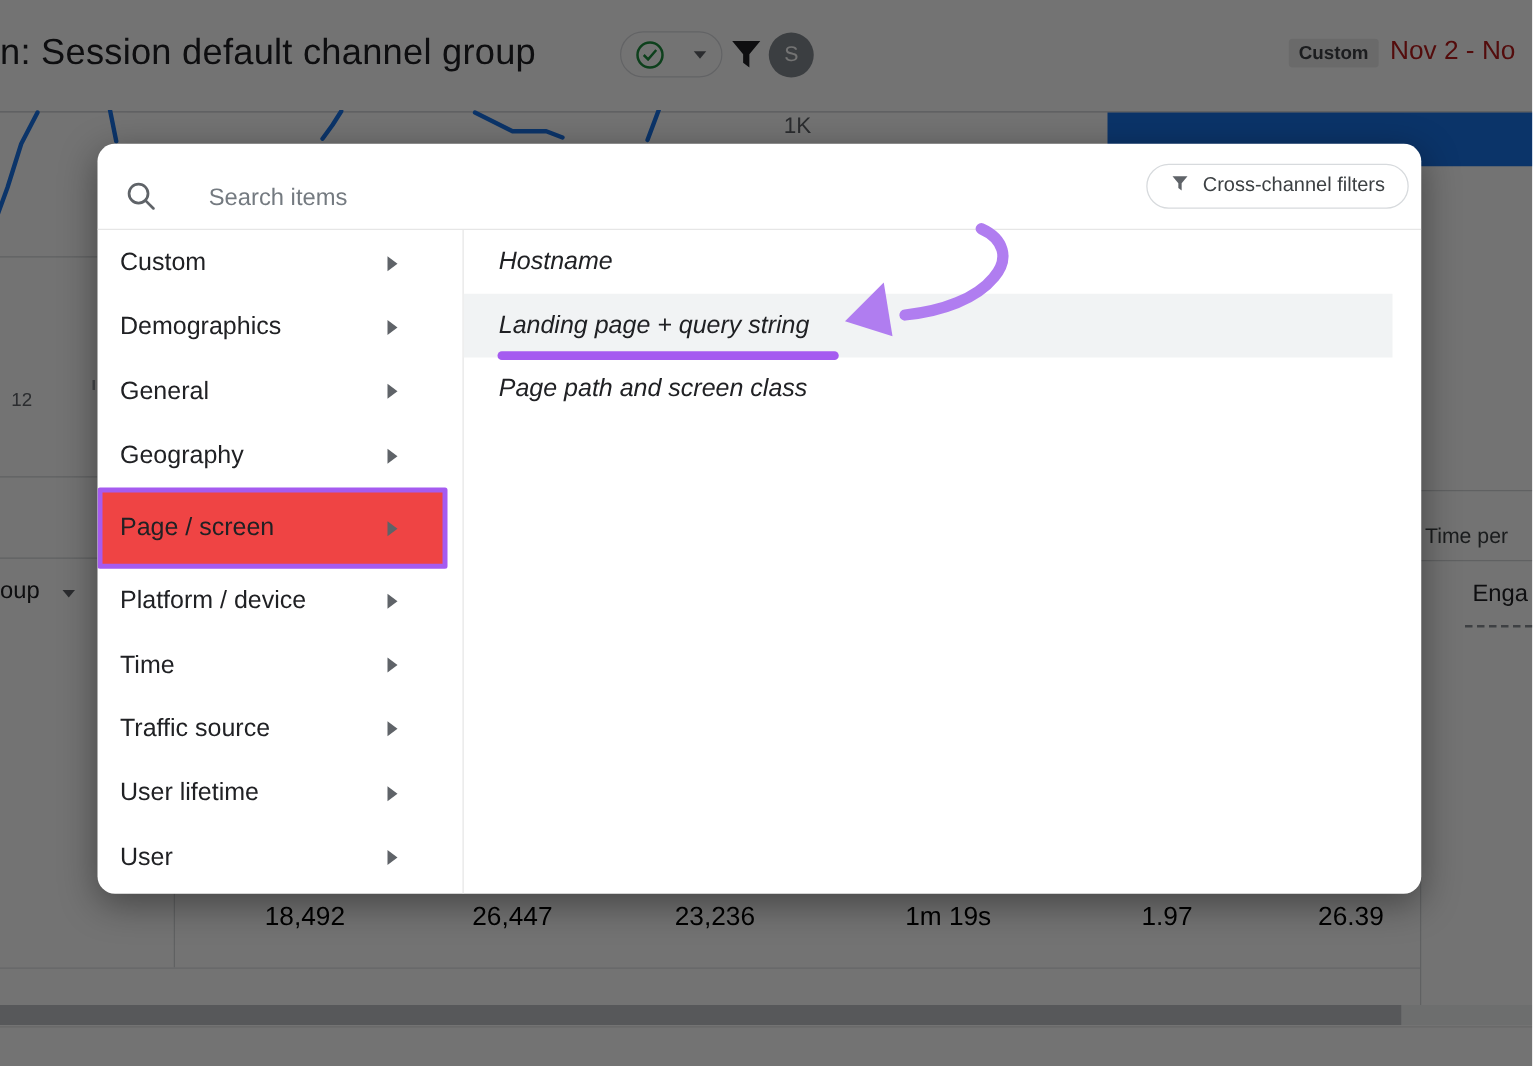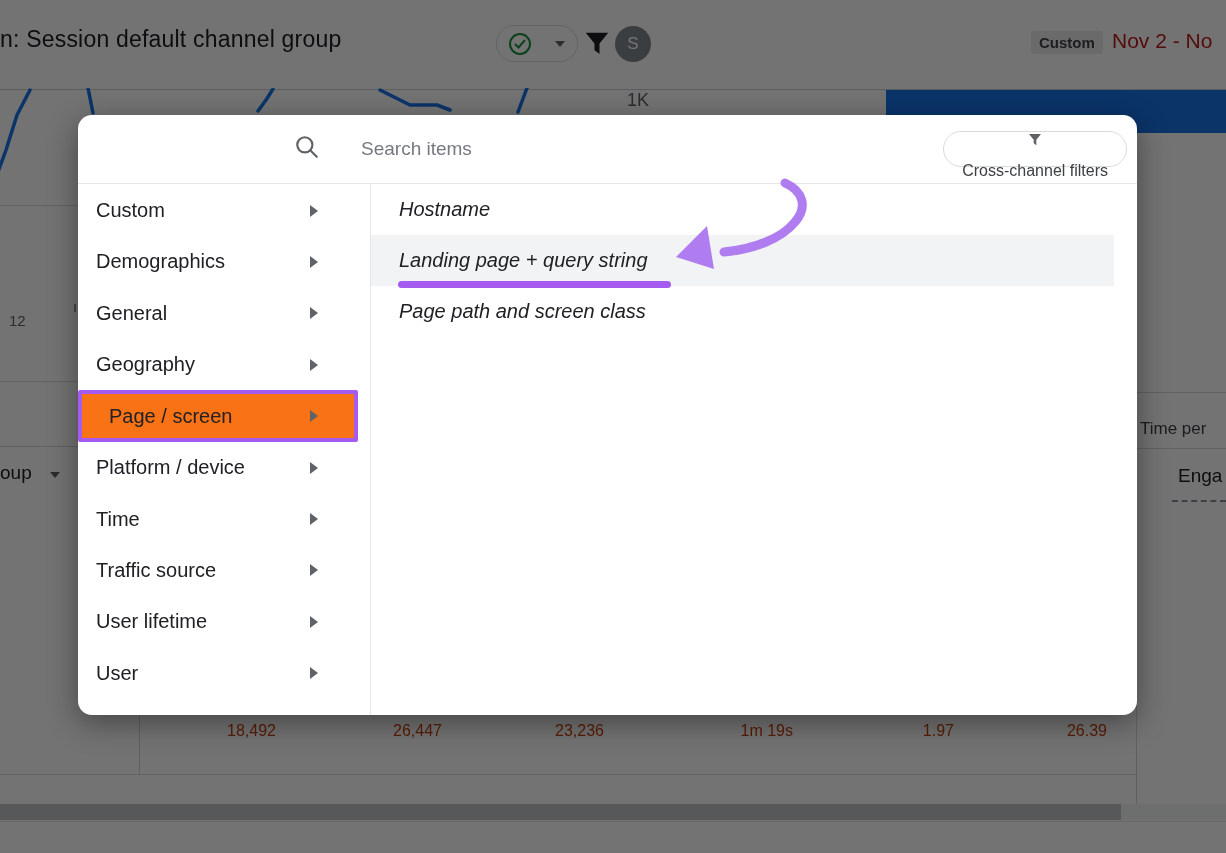--- a/index.html
+++ b/index.html
@@ -1,21 +1,21 @@
 <!DOCTYPE html>
 <html><head>
 <meta charset="utf-8">
 <style>
   * { box-sizing: border-box; margin: 0; padding: 0; }
   body { margin:0; background:#fff; }
   .stage{position:relative;width:1226px;height:853px;overflow:hidden;background:#fff;
          font-family:"Liberation Sans",sans-serif;color:#202124;}
   
   .bg{position:absolute;inset:0;z-index:0;}
-  .page-title{position:absolute;left:0;top:26px;font-size:23px;letter-spacing:.2px;color:#202124;white-space:nowrap;}
+  .page-title{position:absolute;left:0;top:26px;font-size:29px;letter-spacing:.2px;color:#202124;white-space:nowrap;}
   .check-pill{position:absolute;left:496px;top:25px;width:82px;height:37px;border:1.5px solid #dadce0;
               border-radius:19px;display:flex;align-items:center;justify-content:space-between;padding:0 12px;background:#fff;}
   .check-circle{width:22px;height:22px;border-radius:50%;border:2px solid #1e8e3e;display:flex;align-items:center;justify-content:center;}
   .tri-down{width:0;height:0;border-left:5px solid transparent;border-right:5px solid transparent;border-top:6px solid #5f6368;}
   .hdr-funnel{position:absolute;left:582px;top:29px;}
   .avatar{position:absolute;left:615px;top:26px;width:36px;height:36px;border-radius:50%;background:#848a90;
           color:#fff;font-size:17px;display:flex;align-items:center;justify-content:center;}
   .date-chip{position:absolute;left:1031px;top:31px;background:#ececec;border-radius:3px;padding:3px 8px;
              font-size:15px;font-weight:bold;color:#3f4246;}
   .date-range{position:absolute;left:1112px;top:29px;font-size:21px;color:#b91c1c;white-space:nowrap;}
@@ -28,46 +28,46 @@
   .div-l3{position:absolute;left:0;top:446px;width:78px;height:1px;background:#d4d7da;}
   .tick-12{position:absolute;left:74px;top:304px;width:2px;height:8px;background:#9aa0a6;}
   .xlab-12{position:absolute;left:9px;top:312px;font-size:15px;color:#5f6368;}
   .div-r1{position:absolute;left:1136px;top:392px;width:90px;height:1px;background:#d4d7da;}
   .div-r2{position:absolute;left:1136px;top:448px;width:90px;height:1px;background:#d4d7da;}
   .rows-per{position:absolute;left:1140px;top:419px;font-size:17px;color:#3c4043;white-space:nowrap;}
   .col-hdr-left{position:absolute;left:0;top:462px;font-size:19px;color:#202124;display:flex;align-items:center;gap:18px;}
   .col-hdr-left .tri-down{margin-top:3px;}
   .col-hdr-right{position:absolute;left:1178px;top:465px;font-size:19px;color:#202124;white-space:nowrap;}
   .enga-dashes{position:absolute;left:1172px;top:500px;width:54px;border-top:2px dashed #8a8f94;}
-  .num{position:absolute;top:722px;width:130px;text-align:right;font-size:16px;color:#c2410c;}
+  .num{position:absolute;top:722px;width:130px;text-align:right;font-size:21px;color:#000000;}
   .vdiv-a{position:absolute;left:139px;top:712px;width:1px;height:62px;background:#d4d7da;}
   .vdiv-b{position:absolute;left:1136px;top:705px;width:1px;height:100px;background:#d4d7da;}
   .hdiv-row{position:absolute;left:0;top:774px;width:1136px;height:1px;background:#dfe1e3;}
   .sbar-track{position:absolute;left:0;top:804px;width:1226px;height:16px;background:#f1f3f4;}
   .sbar-thumb{position:absolute;left:0;top:0;width:1121px;height:16px;background:#c1c4c7;}
   .bottom-line{position:absolute;left:0;top:821px;width:1226px;height:1px;background:#e3e3e3;}
   
   .scrim{position:absolute;inset:0;background:rgba(0,0,0,0.55);z-index:5;}
   
   .modal{position:absolute;left:78px;top:115px;width:1059px;height:600px;background:#fff;border-radius:14px;
          z-index:10;box-shadow:0 8px 30px rgba(0,0,0,.4);overflow:hidden;}
-  .search-row{position:absolute;left:0;top:0;width:100%;height:68px;display:flex;align-items:center;justify-content:center;}
+  .search-row{position:absolute;left:0;top:10px;width:100%;height:68px;display:flex;align-items:center;padding-left:22px;}
   .search-input{border:none;outline:none;font-size:19px;margin-left:41px;flex:0 0 560px;color:#202124;
                 font-family:"Liberation Sans",sans-serif;background:transparent;}
   .search-input::placeholder{color:#747a80;}
   .filters-btn{position:absolute;right:10px;top:16px;height:36px;border-radius:18px;border:1px solid #d7dadd;background:#fff;
                display:flex;align-items:center;gap:10px;padding:0 18px;font-size:16px;font-weight:500;color:#3c4043;
-               font-family:"Liberation Sans",sans-serif;cursor:pointer;flex-direction:column;}
+               font-family:"Liberation Sans",sans-serif;cursor:pointer;}
   .modal-div{position:absolute;left:0;top:68px;width:100%;height:1px;background:#e6e6e6;}
   .modal-body{position:absolute;left:0;top:69px;right:0;bottom:0;display:flex;}
   .cat-col{width:293px;border-right:1px solid #e6e6e6;padding-top:1px;}
   .cat-row{height:51.3px;display:flex;align-items:center;padding-left:18px;position:relative;font-size:20px;color:#202124;cursor:pointer;}
   .tri-right{width:0;height:0;border-top:6px solid transparent;border-bottom:6px solid transparent;border-left:8px solid #5f6368;
              position:absolute;left:232px;}
-  .cat-row.hl{height:52px;width:280px;border:4px solid #a55bf0;border-radius:2px;background:#f97316;padding-left:27px;}
+  .cat-row.hl{height:65px;width:280px;border:4px solid #a55bf0;border-radius:2px;background:#ef4444;padding-left:14px;}
   .dim-col{flex:1;position:relative;font-style:italic;}
   .dim-row{height:51px;display:flex;align-items:center;padding-left:28px;font-size:20px;color:#202124;cursor:pointer;}
   .dim-row.sel{background:#f1f3f4;width:calc(100% - 23px);}
   .underline-annot{position:absolute;left:320px;top:166px;width:273px;height:7px;border-radius:3.5px;background:#a55bf0;z-index:3;}
   .arrow-annot{position:absolute;left:560px;top:50px;z-index:3;pointer-events:none;}
 </style>
 </head>
 <body>
 
 <div class="stage">

